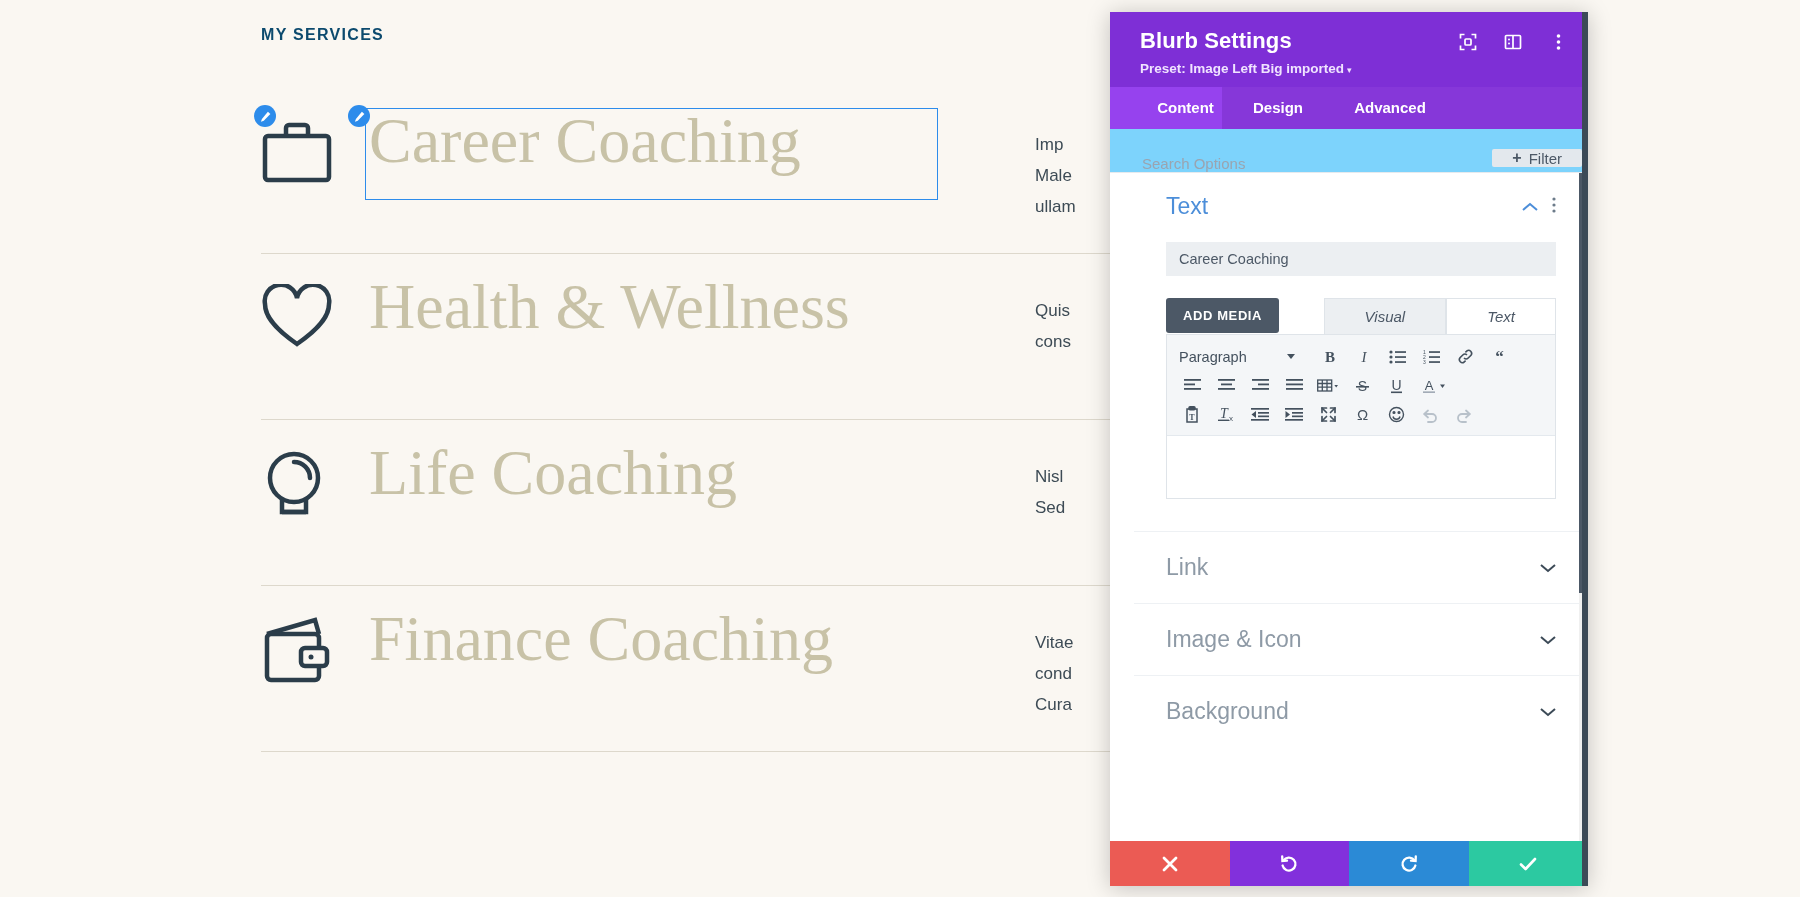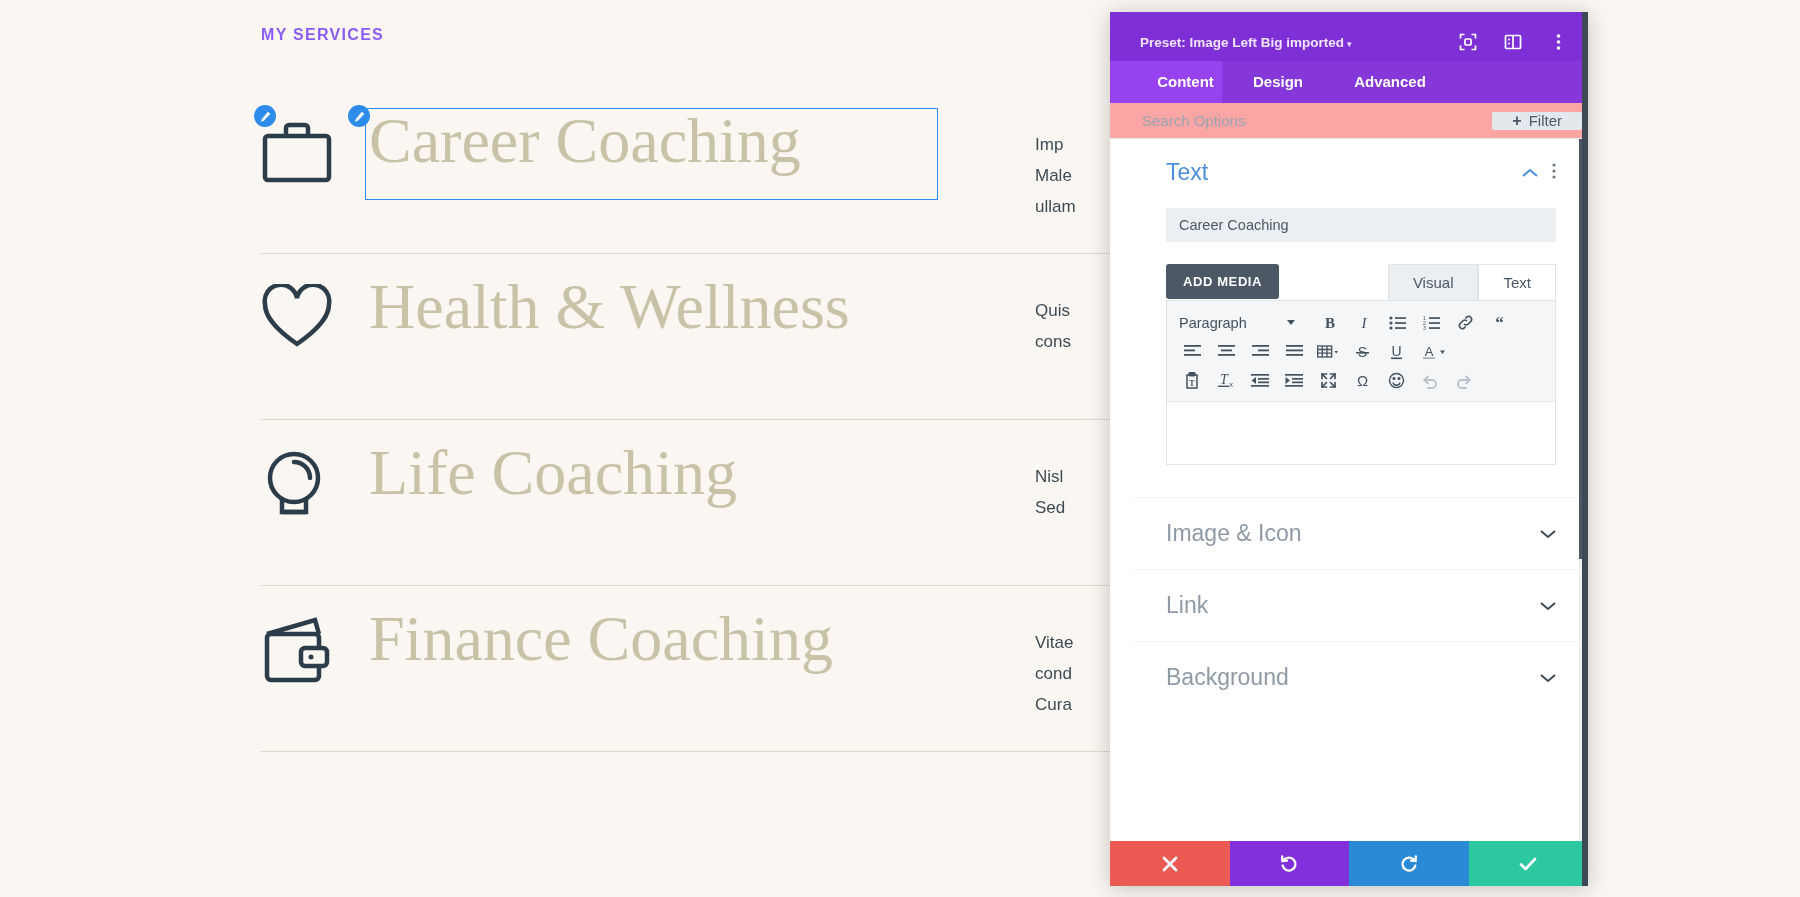--- a/index.html
+++ b/index.html
@@ -17,21 +17,21 @@
     background: #faf7f2;
     overflow: hidden;
   }
   .services-heading {
     position: absolute;
     left: 261px;
     top: 26px;
     font-size: 16px;
     font-weight: bold;
     letter-spacing: 1.3px;
-    color: #8b5cf6;
+    color: #0c4a6e;
     font-family: "Liberation Sans", sans-serif;
   }
 
   .service-list {
     position: absolute;
     left: 261px;
     top: 88px;
     width: 1190px;
   }
   .service-row {
@@ -165,25 +165,25 @@
     text-align: center;
     color: #ffffff;
     font-size: 15px;
     font-weight: bold;
     cursor: pointer;
   }
   .tab.active { background: #9642ee; padding-left: 39px; }
 
   .search-bar {
     display: flex;
-    align-items: center;
-    background: #fca5a5;
+    align-items: flex-end;
+    background: #7dd3fc;
     border-bottom: 1px solid #e6eaee;
     flex: 0 0 auto;
-    height: 36px;
+    height: 44px;
   }
   .search-input {
     flex: 1 1 auto;
     border: none;
     background: transparent;
     padding: 0 10px 0 32px;
     font-size: 15px;
     color: #4c5866;
     font-family: "Liberation Sans", sans-serif;
     outline: none;
@@ -254,27 +254,28 @@
     color: #fff;
     font-size: 13px;
     font-weight: bold;
     letter-spacing: 0.6px;
     padding: 10px 17px;
     border-radius: 3px;
     cursor: pointer;
   }
   .editor-tabs { display: flex; align-self: flex-end; }
   .ed-tab {
-    padding: 9px 24px;
+    padding: 9px 40px;
     font-size: 15px;
     color: #4c5866;
     background: #eceff2;
     border: 1px solid #dfe4e9;
     border-bottom: none;
     cursor: pointer;
+    font-style: italic;
   }
   .ed-tab.active { background: #fff; }
 
   .editor-box {
     border: 1px solid #dfe4e9;
     margin-top: 0px;
   }
   .tiny-toolbar {
     background: #f4f6f8;
     padding: 7px 6px 6px 8px;
@@ -465,20 +466,21 @@
   <div class="edit-badge badge-title">
     <svg width="11" height="11" viewBox="0 0 12 12" fill="#fff">
       <path d="M8.6 0.7 L11.3 3.4 L4.1 10.6 L1 11.7 L2.1 8.6 Z"></path>
     </svg>
   </div>
 </div>
 
 <div class="modal">
 
   <div class="modal-header">
+    <div class="modal-title">Blurb Settings</div>
     <div>
       <span class="modal-preset">Preset: Image Left Big imported</span><span class="preset-caret" style="color:#f0e4ff">▾</span>
     </div>
 
     <div class="header-actions">
       <div class="hdr-btn">
         <svg width="18" height="18" viewBox="0 0 18 18" fill="none" stroke="#fff" stroke-width="1.7">
           <path d="M1.5 5.5 V1.5 H5.5 M12.5 1.5 H16.5 V5.5 M16.5 12.5 V16.5 H12.5 M5.5 16.5 H1.5 V12.5"></path>
           <rect x="6" y="6" width="6" height="6" rx="1"></rect>
         </svg>
@@ -727,30 +729,30 @@
 
             </div>
             <div class="editor-area"></div>
           </div>
         </div>
       </div>
 
       <div style="height:26px"></div>
 
       <div class="section-collapsed">
-        <div class="section-title-collapsed">Image &amp; Icon</div>
+        <div class="section-title-collapsed">Link</div>
         <span>
           <svg width="16" height="10" viewBox="0 0 16 10" fill="none" stroke="#3c4a57" stroke-width="2">
               <path d="M1 2 L8 8 L15 2"></path>
             </svg>
         </span>
       </div>
 
       <div class="section-collapsed">
-        <div class="section-title-collapsed">Link</div>
+        <div class="section-title-collapsed">Image &amp; Icon</div>
         <span>
           <svg width="16" height="10" viewBox="0 0 16 10" fill="none" stroke="#3c4a57" stroke-width="2">
               <path d="M1 2 L8 8 L15 2"></path>
             </svg>
         </span>
       </div>
 
       <div class="section-collapsed">
         <div class="section-title-collapsed">Background</div>
         <span>

